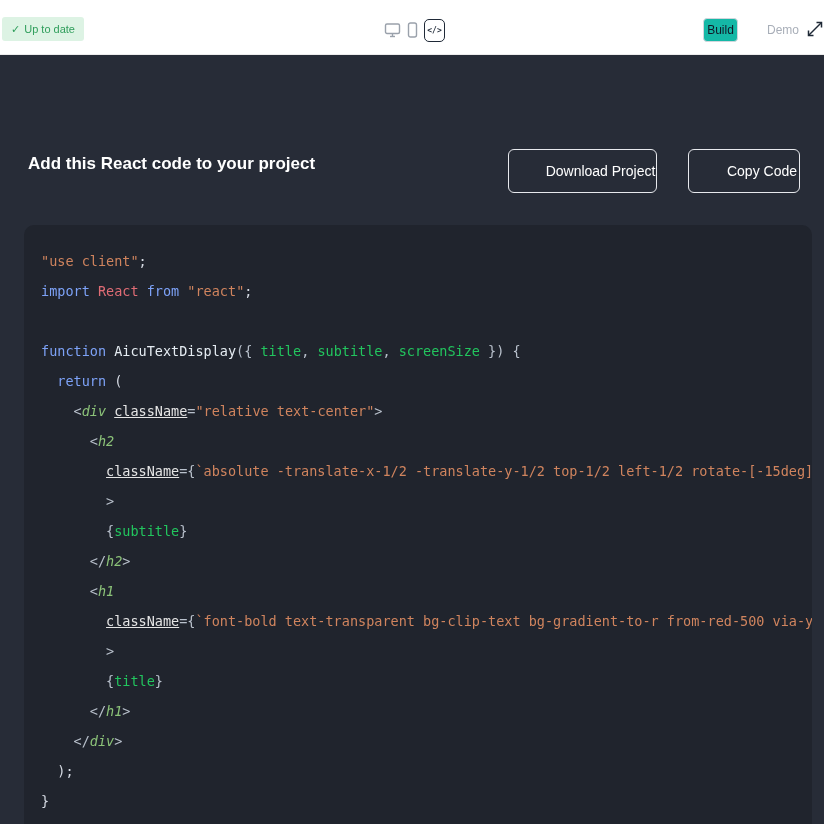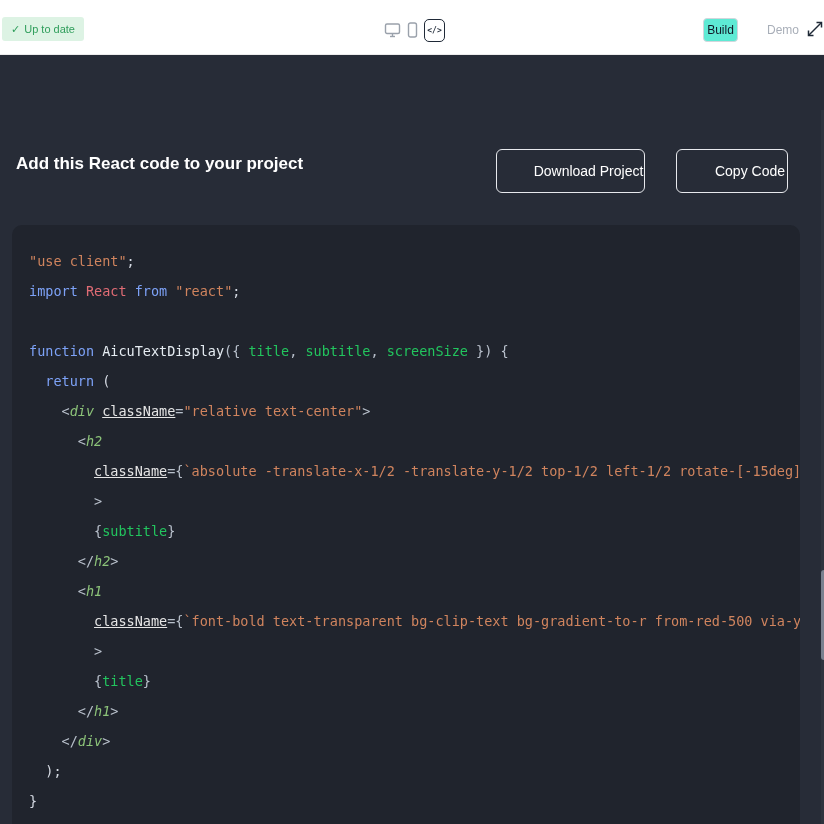--- a/index.html
+++ b/index.html
@@ -5,26 +5,26 @@
   * { margin:0; padding:0; box-sizing:border-box; }
   html,body { width:824px; height:824px; overflow:hidden; font-family:"Liberation Sans", sans-serif; }
   body { position:relative; background:#272c37; }
 
   
   .topbar { position:absolute; top:0; left:0; width:824px; height:55px; background:#ffffff; border-bottom:1px solid #ececec; z-index:30; }
   .status-badge { position:absolute; left:2px; top:17px; height:24px; display:flex; align-items:center; gap:4px; padding:0 9px; background:#ddf3e4; color:#2f9e5b; font-size:11px; border-radius:3px; }
   .device-group { position:absolute; left:384px; top:17px; height:26px; display:flex; align-items:center; gap:6px; }
   .dev-btn { background:none; border:none; cursor:pointer; display:flex; align-items:center; justify-content:center; padding:0; }
   .code-btn { width:21px; height:23px; border:1.5px solid #1f2937; border-radius:5px; background:#fff; font-family:"DejaVu Sans Mono", monospace; font-size:8px; font-weight:bold; color:#1f2937; display:flex; align-items:center; justify-content:center; cursor:pointer; }
-  .build-btn { position:absolute; left:703px; top:18px; width:35px; height:24px; background:#5eead4; border:1px solid #d2d6dc; border-radius:4px; font-size:12px; color:#111827; cursor:pointer; }
+  .build-btn { position:absolute; left:703px; top:18px; width:35px; height:24px; background:#14b8a6; border:1px solid #d2d6dc; border-radius:4px; font-size:12px; color:#111827; cursor:pointer; }
   .demo-btn { position:absolute; left:766px; top:18px; width:34px; height:24px; background:none; border:none; font-size:12px; color:#a8aeb8; cursor:pointer; }
   .expand-btn { position:absolute; left:806px; top:20px; width:18px; height:18px; background:none; border:none; cursor:pointer; padding:0; }
 
   
-  .main { position:absolute; top:55px; left:4px; width:728px; height:769px; background:#272c37; }
+  .main { position:absolute; top:55px; left:16px; width:728px; height:769px; background:#272c37; }
   .page-title { position:absolute; left:12px; top:99px; font-size:17px; font-weight:bold; color:#ffffff; z-index:5; }
   .action-btn { position:absolute; top:94px; height:44px; background:transparent; border:1px solid #e7e9ed; border-radius:6px; color:#ffffff; font-size:14px; cursor:pointer; z-index:5;padding-left:36px; }
   .download-btn { left:492px; width:149px; }
   .copy-btn { left:672px; width:112px; }
 
   
   .code-panel { position:absolute; left:8px; top:170px; width:788px; height:654px; background:#20242d; border-radius:10px 10px 0 0; overflow:hidden; padding:21px 0 0 17px; }
   #code { font-family:"DejaVu Sans Mono", monospace; font-size:13.5px; line-height:30px; white-space:pre; }
   .code-line { height:30px; white-space:pre; overflow:hidden; }
   .tok-plain { color:#d6dbe4; }

